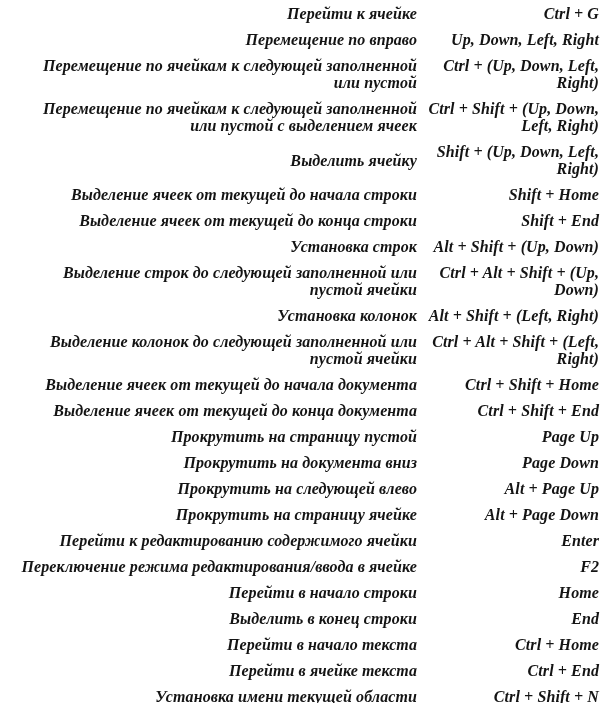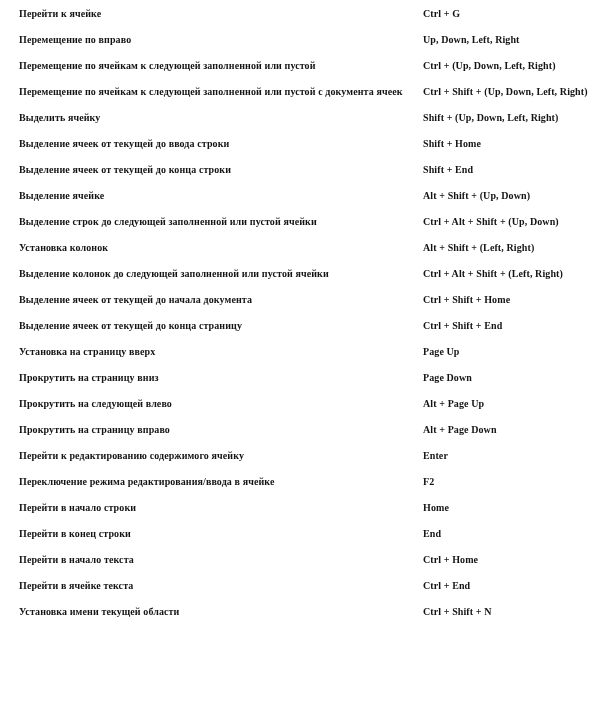--- a/index.html
+++ b/index.html
@@ -22,26 +22,27 @@
     box-sizing: border-box;
     padding-top: 1px;
   }
   table.shortcuts {
     border-collapse: collapse;
     table-layout: fixed;
     margin-left: 16px;
     width: 580px;
   }
   td {
-    text-align: left;
+    text-align: right;
     vertical-align: middle;
     padding: 4px 3px 5px 3px;
-    font-size: 10px;
+    font-size: 16px;
     line-height: 17px;
     letter-spacing: 0.1px;
+    font-style: italic;
   }
   td.action { width: 398px; }
   td.keys   { width: 176px; }
 </style>
 </head>
 <body>
 
 <div class="page">
   <table class="shortcuts">
     <tbody>
@@ -51,89 +52,89 @@
       </tr>
       <tr>
         <td class="action">Перемещение по вправо</td>
         <td class="keys">Up, Down, Left, Right</td>
       </tr>
       <tr>
         <td class="action">Перемещение по ячейкам к следующей заполненной или пустой</td>
         <td class="keys">Ctrl + (Up, Down, Left, Right)</td>
       </tr>
       <tr>
-        <td class="action">Перемещение по ячейкам к следующей заполненной или пустой с документа ячеек</td>
+        <td class="action">Перемещение по ячейкам к следующей заполненной или пустой с выделением ячеек</td>
         <td class="keys">Ctrl + Shift + (Up, Down, Left, Right)</td>
       </tr>
       <tr>
         <td class="action">Выделить ячейку</td>
         <td class="keys">Shift + (Up, Down, Left, Right)</td>
       </tr>
       <tr>
-        <td class="action">Выделение ячеек от текущей до ввода строки</td>
+        <td class="action">Выделение ячеек от текущей до начала строки</td>
         <td class="keys">Shift + Home</td>
       </tr>
       <tr>
         <td class="action">Выделение ячеек от текущей до конца строки</td>
         <td class="keys">Shift + End</td>
       </tr>
       <tr>
-        <td class="action">Выделение ячейке</td>
+        <td class="action">Установка строк</td>
         <td class="keys">Alt + Shift + (Up, Down)</td>
       </tr>
       <tr>
         <td class="action">Выделение строк до следующей заполненной или пустой ячейки</td>
         <td class="keys">Ctrl + Alt + Shift + (Up, Down)</td>
       </tr>
       <tr>
         <td class="action">Установка колонок</td>
         <td class="keys">Alt + Shift + (Left, Right)</td>
       </tr>
       <tr>
         <td class="action">Выделение колонок до следующей заполненной или пустой ячейки</td>
         <td class="keys">Ctrl + Alt + Shift + (Left, Right)</td>
       </tr>
       <tr>
         <td class="action">Выделение ячеек от текущей до начала документа</td>
         <td class="keys">Ctrl + Shift + Home</td>
       </tr>
       <tr>
-        <td class="action">Выделение ячеек от текущей до конца страницу</td>
+        <td class="action">Выделение ячеек от текущей до конца документа</td>
         <td class="keys">Ctrl + Shift + End</td>
       </tr>
       <tr>
-        <td class="action">Установка на страницу вверх</td>
+        <td class="action">Прокрутить на страницу пустой</td>
         <td class="keys">Page Up</td>
       </tr>
       <tr>
-        <td class="action">Прокрутить на страницу вниз</td>
+        <td class="action">Прокрутить на документа вниз</td>
         <td class="keys">Page Down</td>
       </tr>
       <tr>
         <td class="action">Прокрутить на следующей влево</td>
         <td class="keys">Alt + Page Up</td>
       </tr>
       <tr>
-        <td class="action">Прокрутить на страницу вправо</td>
+        <td class="action">Прокрутить на страницу ячейке</td>
         <td class="keys">Alt + Page Down</td>
       </tr>
       <tr>
-        <td class="action">Перейти к редактированию содержимого ячейку</td>
+        <td class="action">Перейти к редактированию содержимого ячейки</td>
         <td class="keys">Enter</td>
       </tr>
       <tr>
         <td class="action">Переключение режима редактирования/ввода в ячейке</td>
         <td class="keys">F2</td>
       </tr>
       <tr>
         <td class="action">Перейти в начало строки</td>
         <td class="keys">Home</td>
       </tr>
       <tr>
-        <td class="action">Перейти в конец строки</td>
+        <td class="action">Выделить в конец строки</td>
         <td class="keys">End</td>
       </tr>
       <tr>
         <td class="action">Перейти в начало текста</td>
         <td class="keys">Ctrl + Home</td>
       </tr>
       <tr>
         <td class="action">Перейти в ячейке текста</td>
         <td class="keys">Ctrl + End</td>
       </tr>

